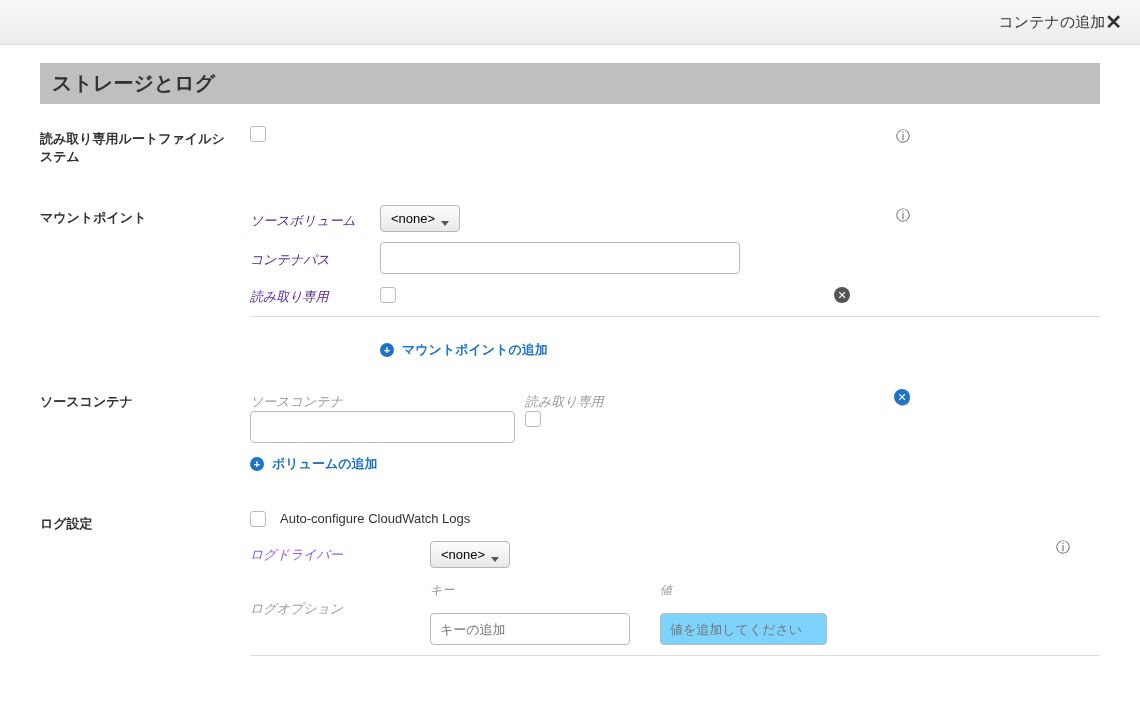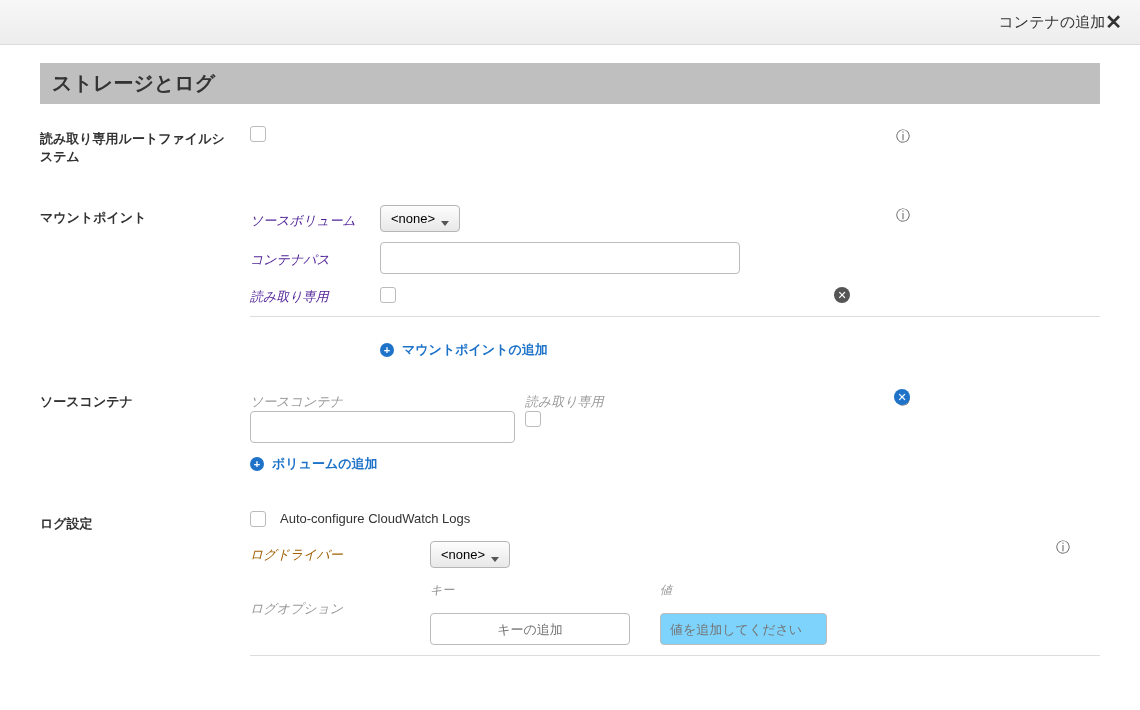--- a/index.html
+++ b/index.html
@@ -86,21 +86,21 @@
 }
 .text-input {
   border: 1px solid #bbb;
   border-radius: 4px;
   padding: 6px 9px;
   font-size: 13px;
   width: 360px;
   height: 32px;
 }
 .text-input.small { width: 265px; }
-.text-input.key { width: 200px; text-align: center; }
+.text-input.key { width: 200px; }
 .text-input.value { width: 167px; background: #7dd3fc; }
 .checkbox {
   width: 16px; height: 16px;
   border: 1px solid #bbb;
   border-radius: 3px;
   background: #fff;
   cursor: pointer;
 }
 .remove-icon {
   width: 16px; height: 16px;
@@ -235,21 +235,21 @@
     <div class="form-content-col">
 
       <div class="auto-config-row">
         <div class="checkbox"></div>
         <span class="auto-config-text">Auto-configure CloudWatch Logs</span>
       </div>
 
       <span class="log-info">ⓘ</span>
 
       <div class="sub-row">
-        <div style="width:180px; color:#a16207; font-style:italic;">ログドライバー</div>
+        <div style="width:180px; color:#8b5cf6; font-style:italic;">ログドライバー</div>
         <button class="dropdown-btn">
           <span>&lt;none&gt;</span>
           <span class="caret-down"></span>
         </button>
       </div>
 
       <div class="sub-row" style="align-items:flex-start;">
         <div style="width:180px; color:#999; font-style:italic; padding-top:22px;">ログオプション</div>
         <div class="log-key-row">
           <div class="log-col">

